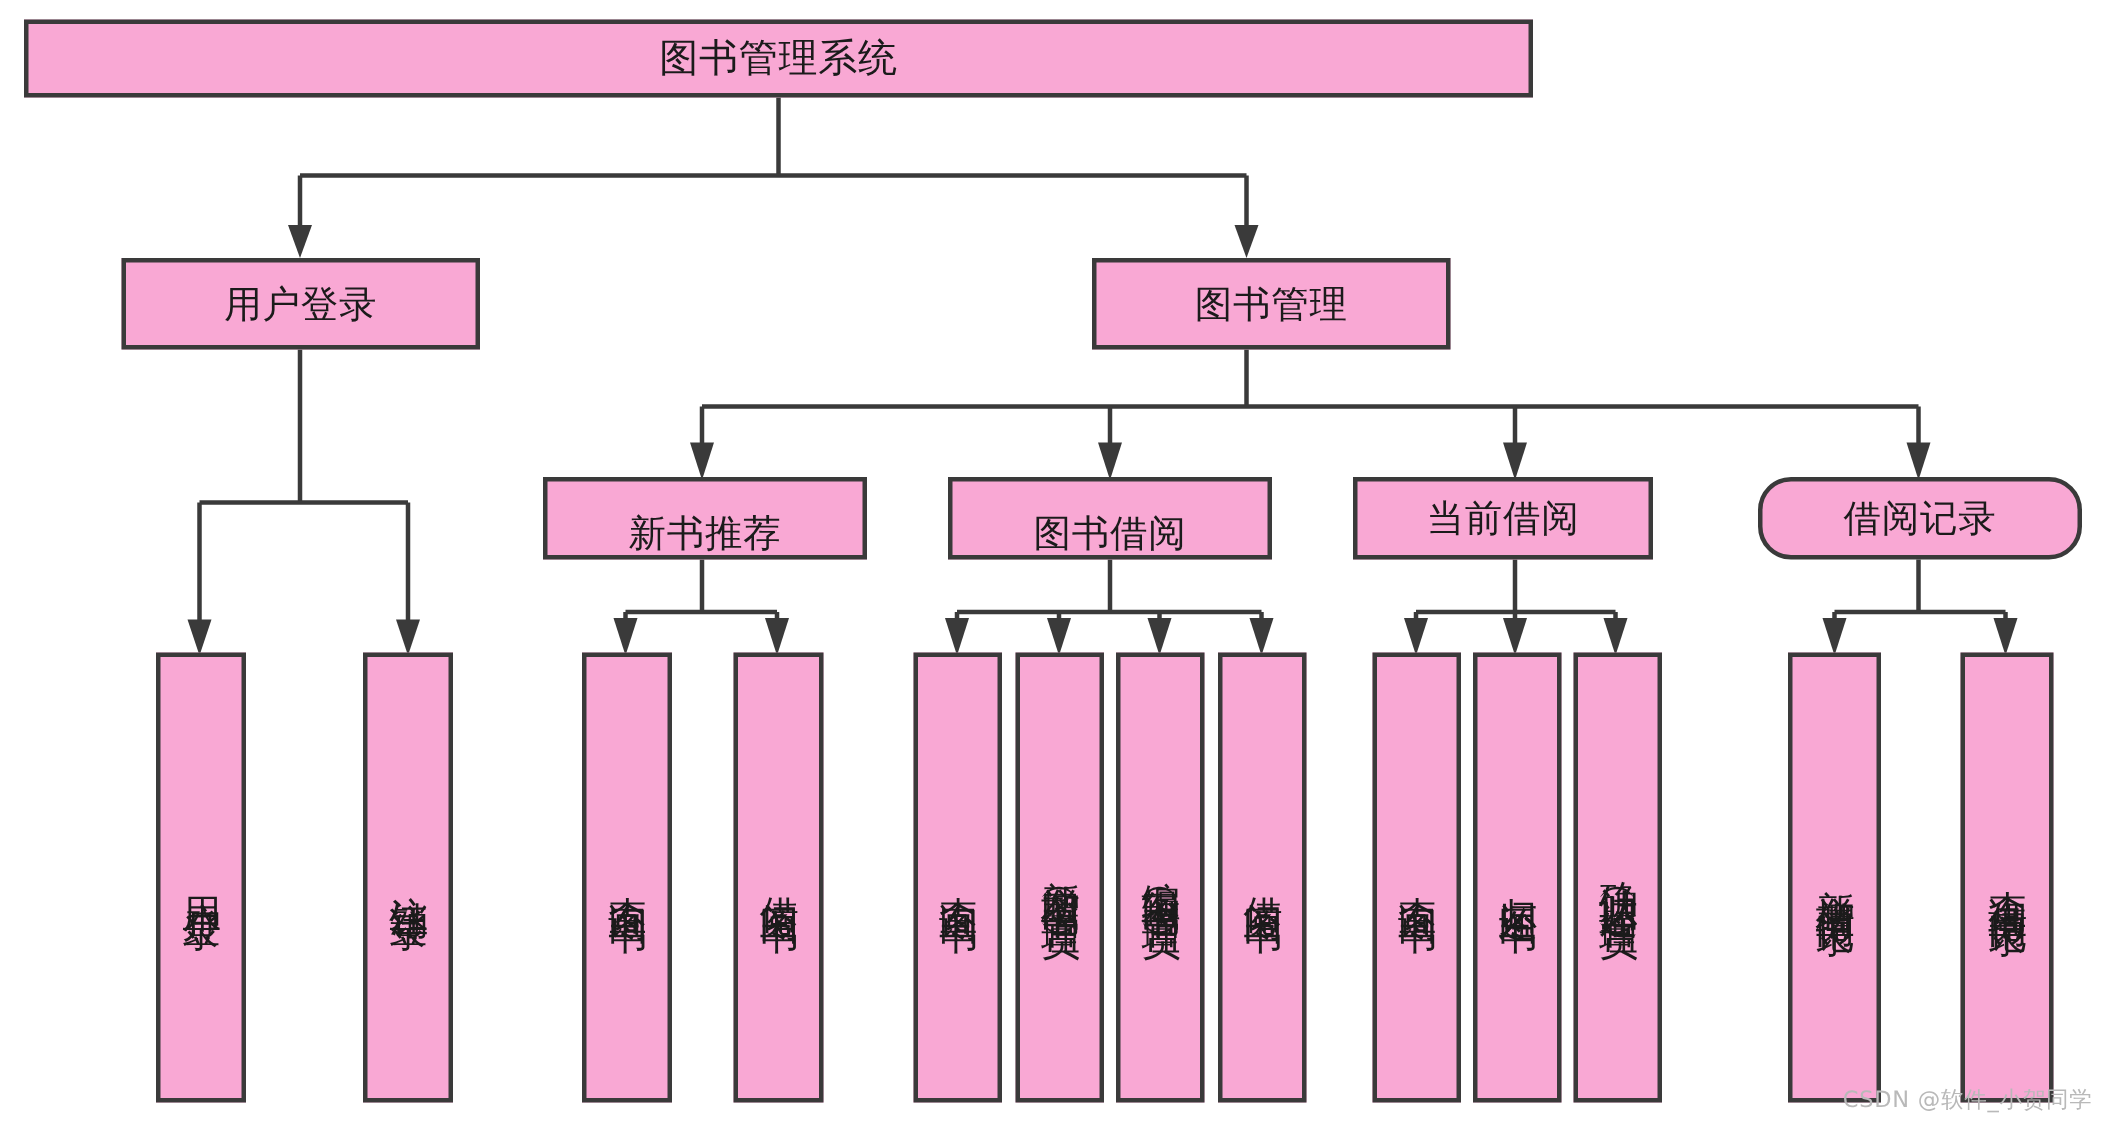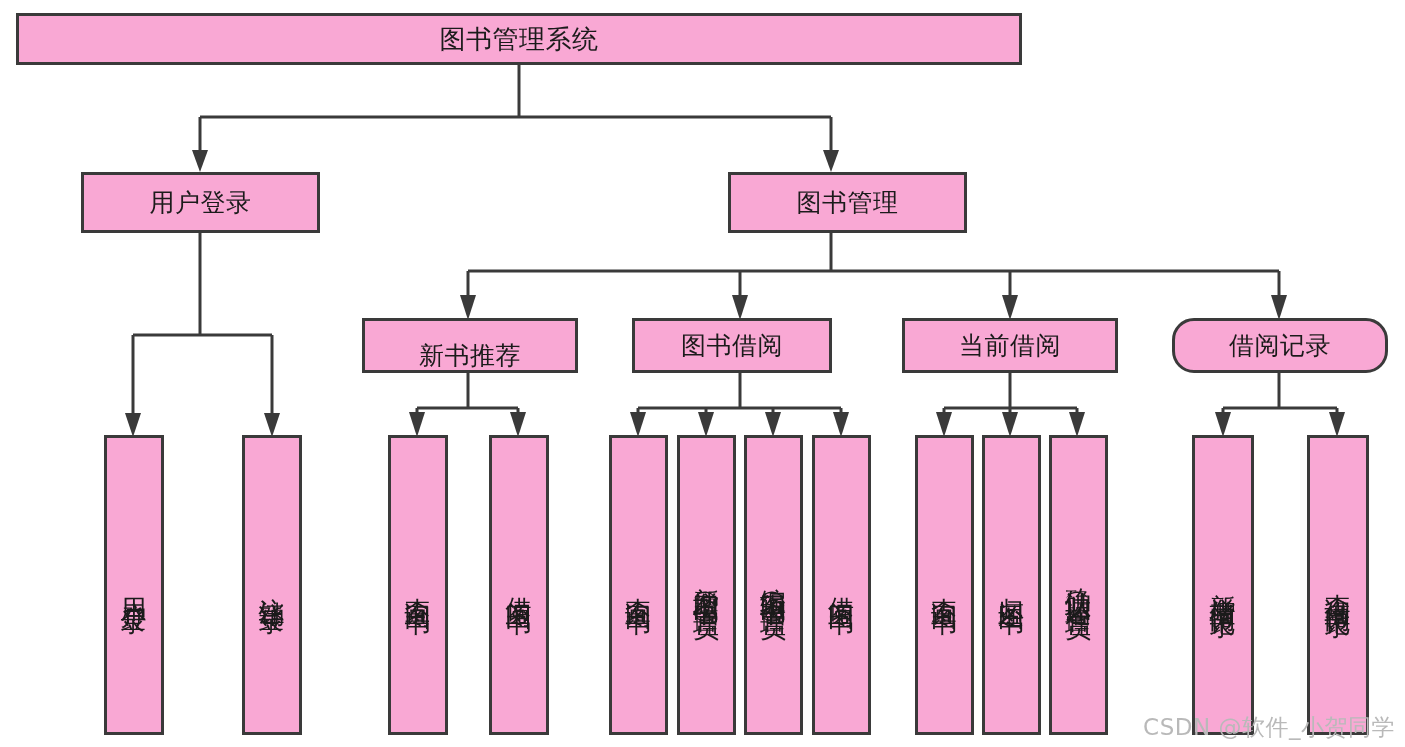--- a/index.html
+++ b/index.html
@@ -62,21 +62,21 @@
   svg#wires path, svg#wires line {
     stroke: #3a3a3a;
     stroke-width: 3;
     fill: none;
   }
   svg#wires polygon { fill: #3a3a3a; }
   #watermark {
     position: absolute;
     right: 10px;
     bottom: 4px;
-    font-size: 23px;
+    font-size: 15px;
     color: #b9b9b9;
     letter-spacing: 0.5px;
     white-space: nowrap;
   }
 </style>
 </head>
 <body>
 
 <div id="canvas">
 
@@ -152,24 +152,24 @@
   <div class="node h" style="left:81px; top:172px; width:239px; height:61px;">
     <span class="label">用户登录</span>
   </div>
   <div class="node h" style="left:712px; top:172px; width:239px; height:61px;margin-left:16px;">
     <span class="label">图书管理</span>
   </div>
 
   <div class="node h" style="left:362px; top:318px; width:216px; height:55px;align-items:flex-end;">
     <span class="label">新书推荐</span>
   </div>
-  <div class="node h" style="left:632px; top:318px; width:200px; height:55px;">
+  <div class="node h" style="left:632px; top:318px; width:216px; height:55px;align-items:flex-end;">
     <span class="label">图书借阅</span>
   </div>
-  <div class="node h" style="left:902px; top:318px; width:216px; height:55px;">
+  <div class="node h" style="left:902px; top:318px; width:200px; height:55px;">
     <span class="label">当前借阅</span>
   </div>
   <div class="node h" style="left:1172px; top:318px; width:216px; height:55px;border-radius:22px;">
     <span class="label">借阅记录</span>
   </div>
 
   <div class="node v" style="left:104px; top:435px; width:60px; height:300px;">
     <span class="label">用户登录</span>
   </div>
   <div class="node v" style="left:242px; top:435px; width:60px; height:300px;">

